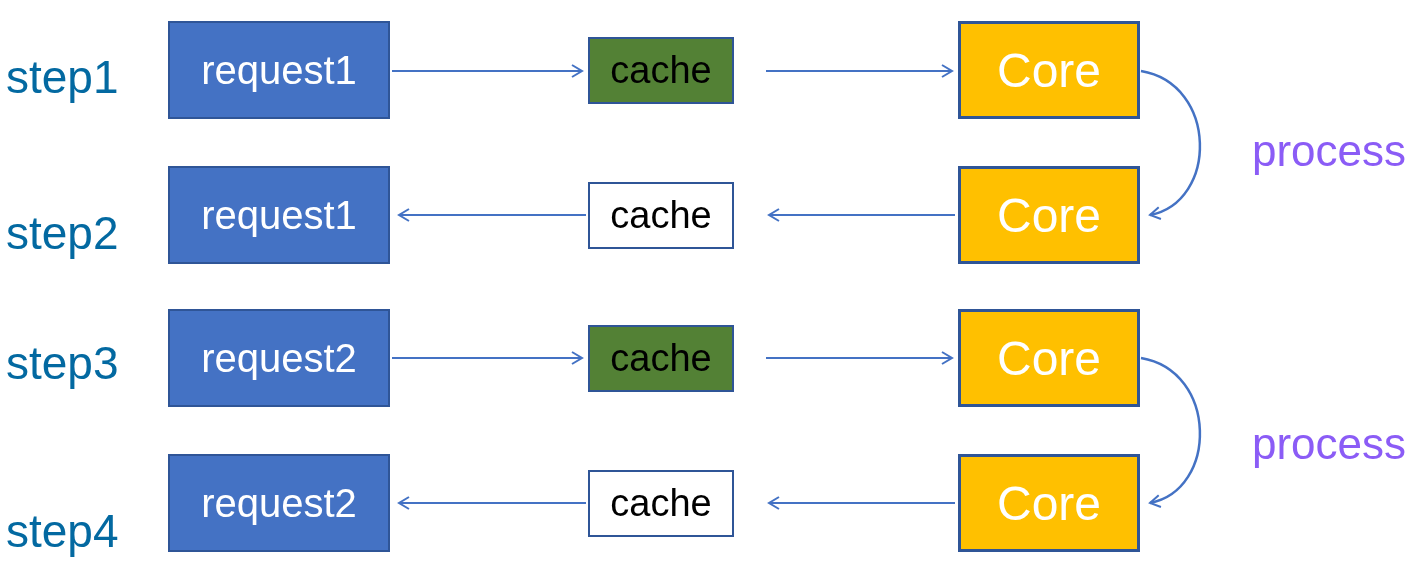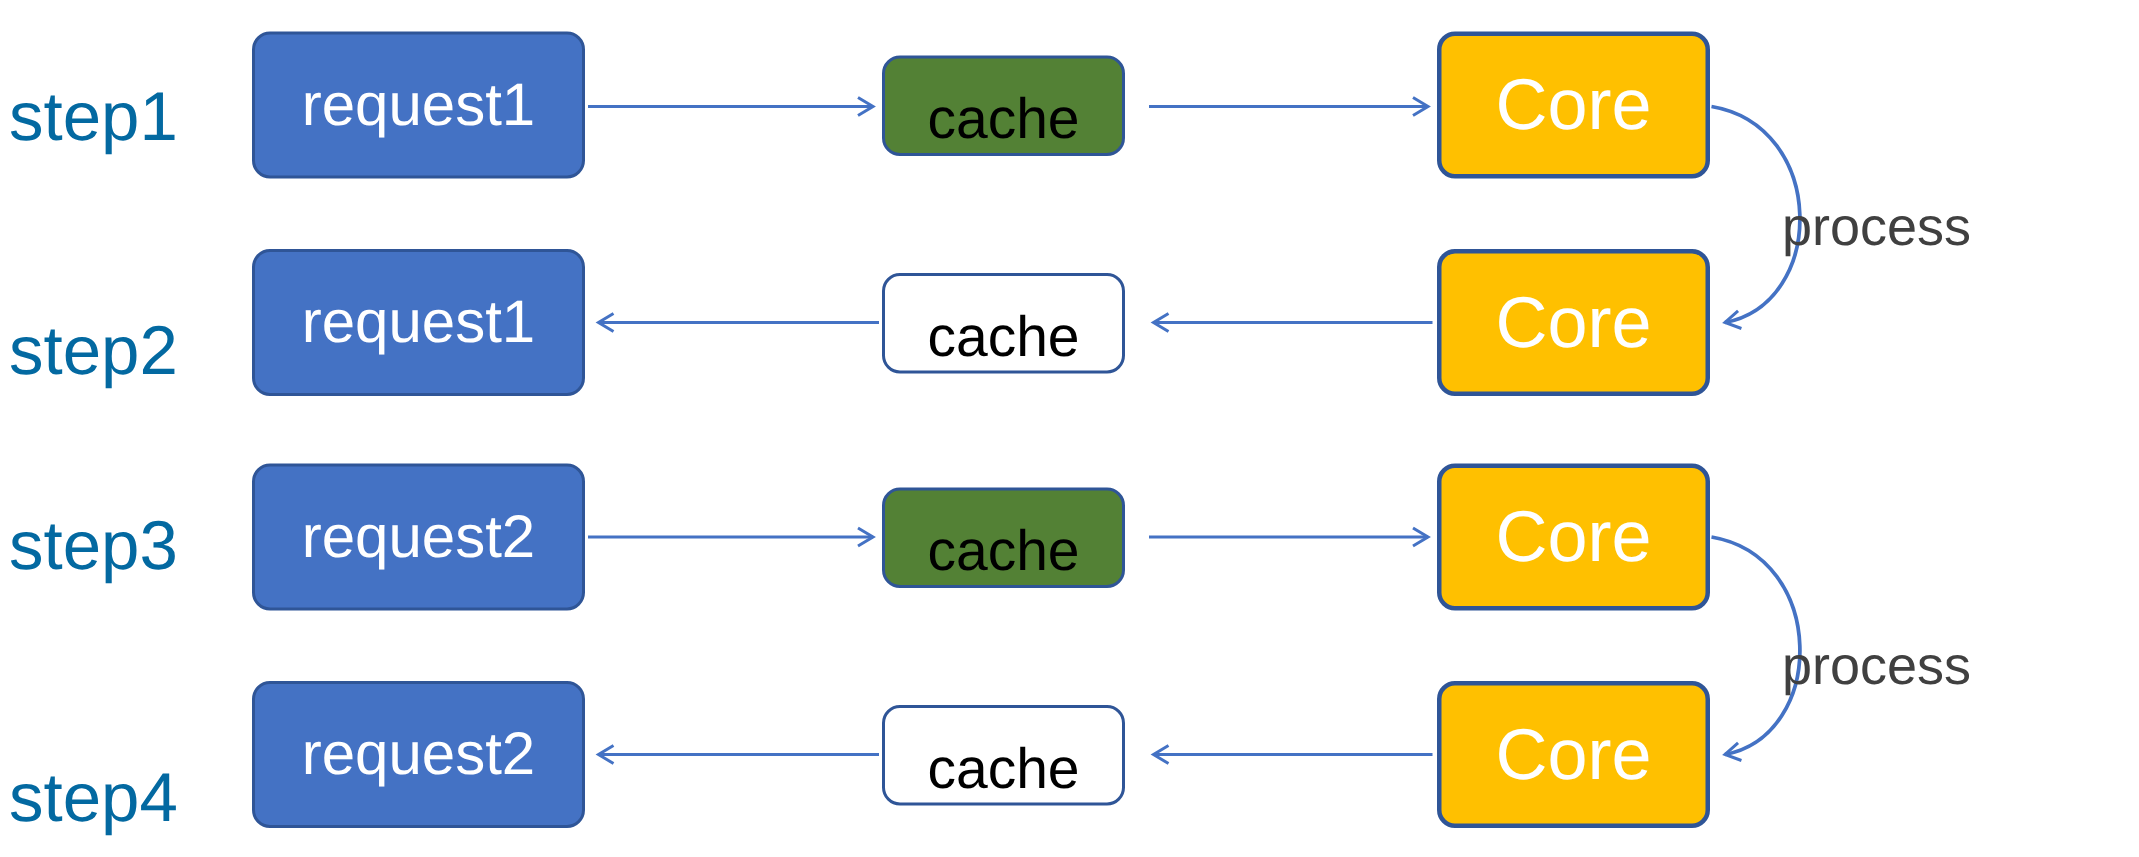--- a/index.html
+++ b/index.html
@@ -1,42 +1,42 @@
 <!DOCTYPE html>
 <html><head>
 <meta charset="utf-8">
 <style>
   html,body{margin:0;padding:0;background:#ffffff;}
   body{font-family:"Liberation Sans", sans-serif; width:1426px; height:571px; position:relative; overflow:hidden;}
   .canvas{position:absolute; left:0; top:0; width:1426px; height:571px;}
   .arrows{position:absolute; left:0; top:0; width:1426px; height:571px; pointer-events:none;}
 
-  .box{position:absolute; box-sizing:border-box; display:flex; align-items:center; justify-content:center;border-radius:12px;}
+  .box{position:absolute; box-sizing:border-box; display:flex; align-items:center; justify-content:center;}
   .request{left:168px; width:222px; height:98px; background:#4472C4; border:2px solid #2F5597; color:#ffffff; font-size:40px;}
-  .cache{left:588px; width:162px; height:67px; border:2px solid #2F5597; color:#000000; font-size:38px;align-items:flex-end;}
+  .cache{left:588px; width:146px; height:67px; border:2px solid #2F5597; color:#000000; font-size:38px;}
   .cache--filled{background:#538135;}
   .cache--empty{background:#ffffff;}
   .core{left:958px; width:182px; height:98px; background:#FFC000; border:3px solid #2F5597; color:#ffffff; font-size:48px;}
 
   .request.r1,.core.r1{top:21px;}
   .request.r2,.core.r2{top:166px;}
   .request.r3,.core.r3{top:309px;}
   .request.r4,.core.r4{top:454px;}
   .cache.r1{top:37px;}
   .cache.r2{top:182px;}
   .cache.r3{top:325px;}
   .cache.r4{top:470px;}
 
   .step-label{position:absolute; left:6px; width:155px; color:#0369a1; font-size:46px; line-height:50px;}
   .step-label.r1{top:52px;}
   .step-label.r2{top:208px;}
   .step-label.r3{top:338px;}
   .step-label.r4{top:506px;}
 
-  .process-label{position:absolute; left:1188px; color:#404040; font-size:36px; line-height:46px;}
+  .process-label{position:absolute; left:1252px; color:#8b5cf6; font-size:44px; line-height:46px;}
   .process-label.p1{top:128px;}
   .process-label.p2{top:421px;}
 </style>
 </head>
 <body>
 
 <div class="canvas">
 
   <svg class="arrows" width="1426" height="571" viewBox="0 0 1426 571" xmlns="http://www.w3.org/2000/svg">
     <defs>

